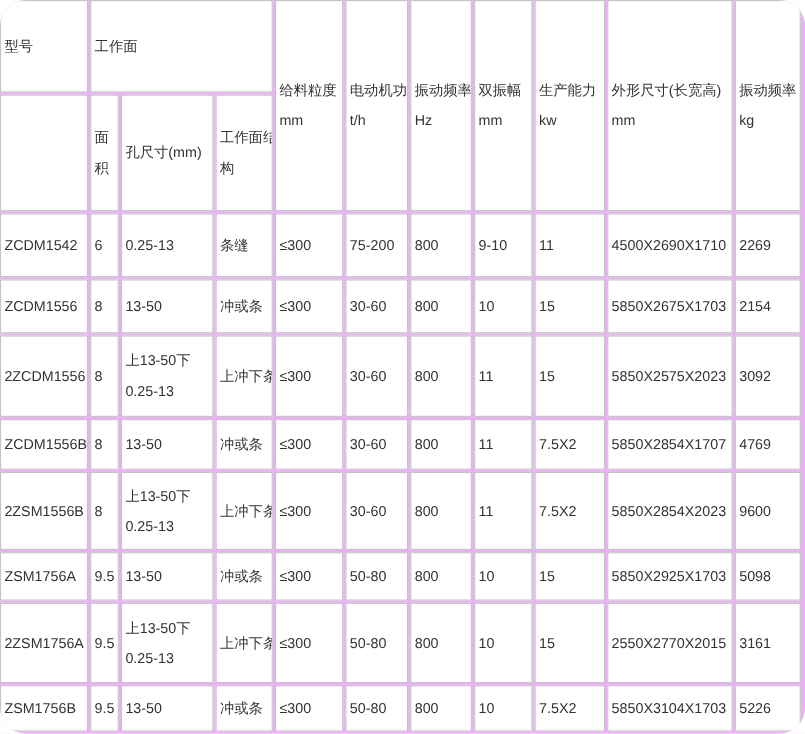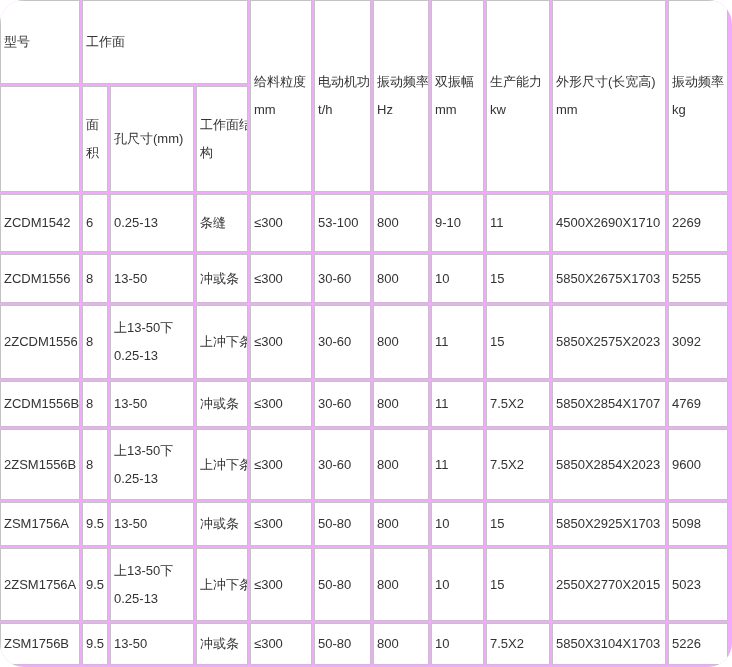--- a/index.html
+++ b/index.html
@@ -82,39 +82,39 @@
       <td>工作面结
 构</td>
     </tr>
 
     <tr style="height:58px">
       <td>ZCDM1542</td>
       <td>6</td>
       <td>0.25-13</td>
       <td>条缝</td>
       <td>≤300</td>
-      <td>53-100</td>
+      <td>75-200</td>
       <td>800</td>
       <td>9-10</td>
       <td>11</td>
       <td>4500X2690X1710</td>
       <td>2269</td>
     </tr>
     <tr style="height:49px">
       <td>ZCDM1556</td>
       <td>8</td>
       <td>13-50</td>
       <td>冲或条</td>
       <td>≤300</td>
       <td>30-60</td>
       <td>800</td>
       <td>10</td>
       <td>15</td>
       <td>5850X2675X1703</td>
-      <td>5255</td>
+      <td>2154</td>
     </tr>
     <tr style="height:74px">
       <td>2ZCDM1556</td>
       <td>8</td>
       <td>上13-50下
 0.25-13</td>
       <td>上冲下条</td>
       <td>≤300</td>
       <td>30-60</td>
       <td>800</td>
@@ -168,21 +168,21 @@
       <td>9.5</td>
       <td>上13-50下
 0.25-13</td>
       <td>上冲下条</td>
       <td>≤300</td>
       <td>50-80</td>
       <td>800</td>
       <td>10</td>
       <td>15</td>
       <td>2550X2770X2015</td>
-      <td>5023</td>
+      <td>3161</td>
     </tr>
     <tr style="height:42px">
       <td>ZSM1756B</td>
       <td>9.5</td>
       <td>13-50</td>
       <td>冲或条</td>
       <td>≤300</td>
       <td>50-80</td>
       <td>800</td>
       <td>10</td>

